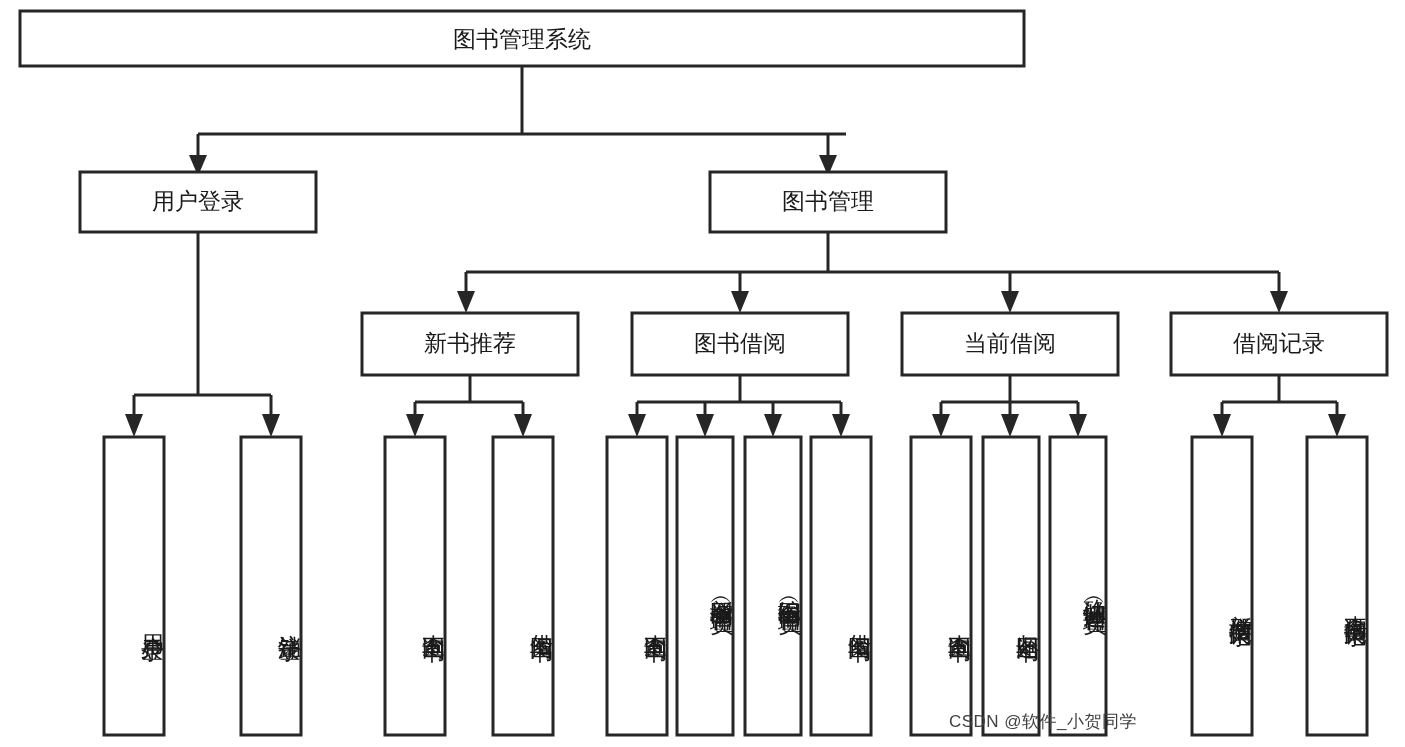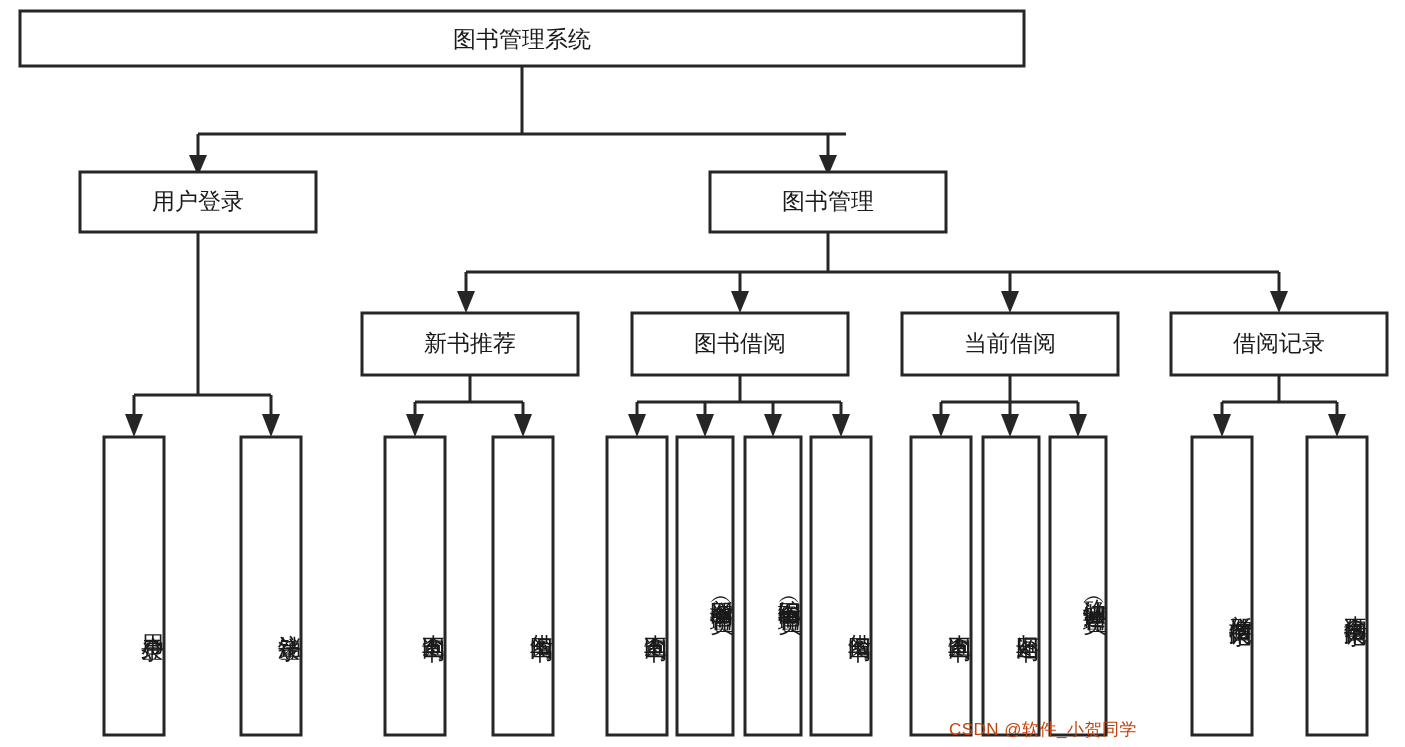--- a/index.html
+++ b/index.html
@@ -59,24 +59,24 @@
     line-height: 1;
     white-space: nowrap;
     display: flex;
     align-items: flex-start;
     justify-content: center;
     pointer-events: none;
   }
   .watermark {
     position: absolute;
     right: 8px;
-    bottom: 6px;
+    bottom: 14px;
     font-family: "Liberation Sans", "DejaVu Sans", sans-serif;
     font-size: 17px;
-    color: #c2410c;
+    color: #404040;
     letter-spacing: 0.5px;
     white-space: nowrap;
   }
 </style>
 </head>
 <body>
 
 <div id="diagram-root">
 
   <svg class="flow" viewBox="0 0 1405 747" xmlns="http://www.w3.org/2000/svg">

